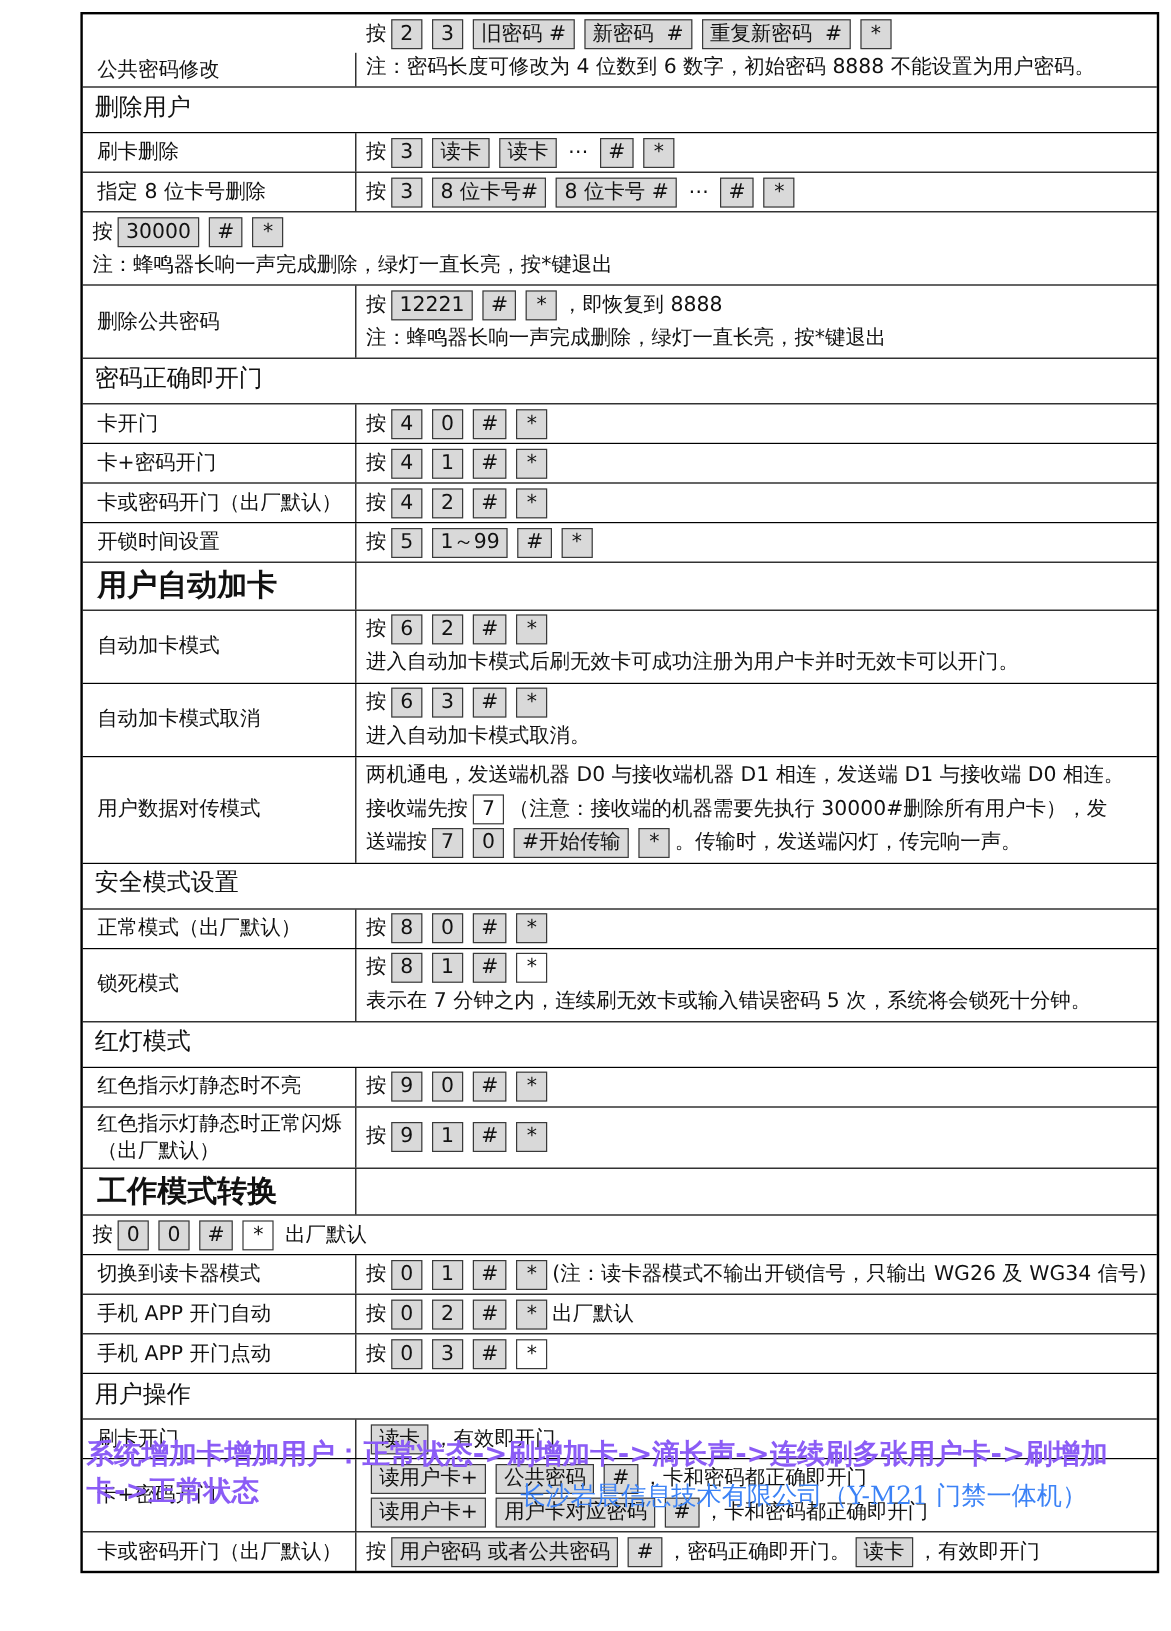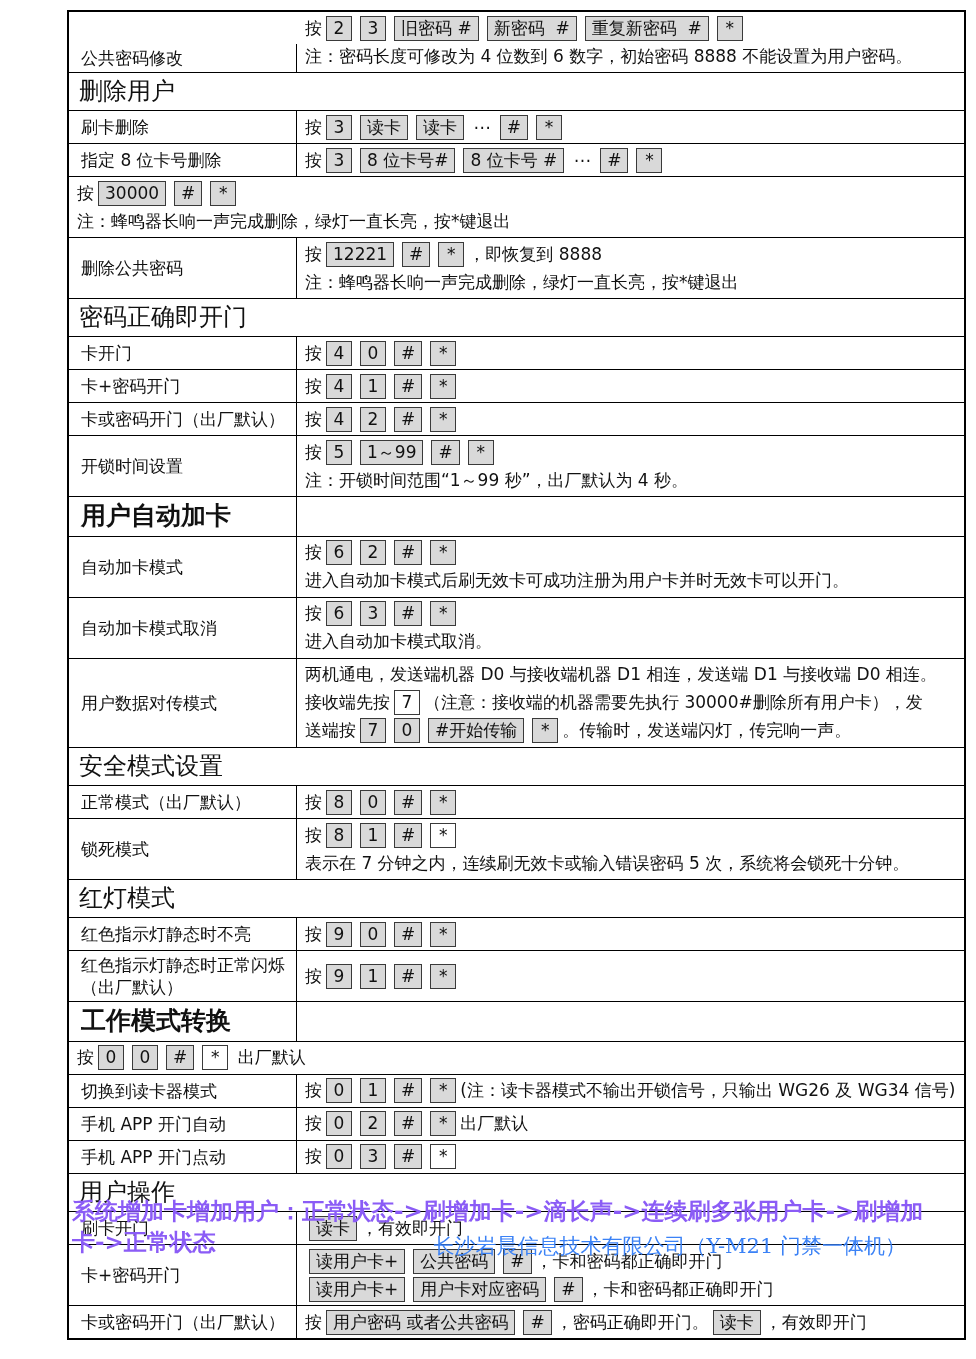--- a/index.html
+++ b/index.html
@@ -18,21 +18,21 @@
     flex:0 0 228px;width:228px;border-right:1px solid #000;box-sizing:border-box;
     padding:3px 6px 3px 12px;display:flex;align-items:center;
     font-size:17px;line-height:1.3;
   }
   .cell-content{
     flex:1;min-width:0;padding:2px 6px 2px 8px;display:flex;flex-direction:column;
     justify-content:center;font-size:17px;box-sizing:border-box;
   }
   .row.section{min-height:38px;}
   .row.section .cell-label{
-    flex:1;width:auto;border-right:none;font-size:24px;padding-left:10px;
+    flex:1;width:auto;border-right:none;font-size:20px;padding-left:10px;font-family:Liberation Mono, monospace;
   }
   .row.label .cell-label{font-size:25px;font-weight:bold;}
   .row.data{min-height:32px;}
   .line{display:flex;align-items:center;flex-wrap:wrap;min-height:28px;line-height:1.35;}
   .txt{white-space:pre-wrap;}
   .key{
     display:inline-flex;align-items:center;justify-content:center;
     background:#d9d9d9;border:1px solid #3a3a3a;
     padding:0 6px;margin:1px 4px;min-width:12px;height:23px;
     text-align:center;white-space:pre;box-sizing:content-box;
@@ -169,23 +169,20 @@
     <div class="row data">
       <div class="cell-label">开锁时间设置</div>
       <div class="cell-content">
         <div class="line">
           <span class="txt">按</span>
           <span class="key">5</span>
           <span class="key">1～99</span>
           <span class="key">#</span>
           <span class="key">*</span>
         </div>
-        <div class="line">
-          <span class="txt">注：开锁时间范围“1～99 秒”，出厂默认为 4 秒。</span>
-        </div>
       </div>
     </div>
     <div class="row label">
       <div class="cell-label">用户自动加卡</div>
       <div class="cell-content"></div>
     </div>
     <div class="row data">
       <div class="cell-label">自动加卡模式</div>
       <div class="cell-content">
         <div class="line">

